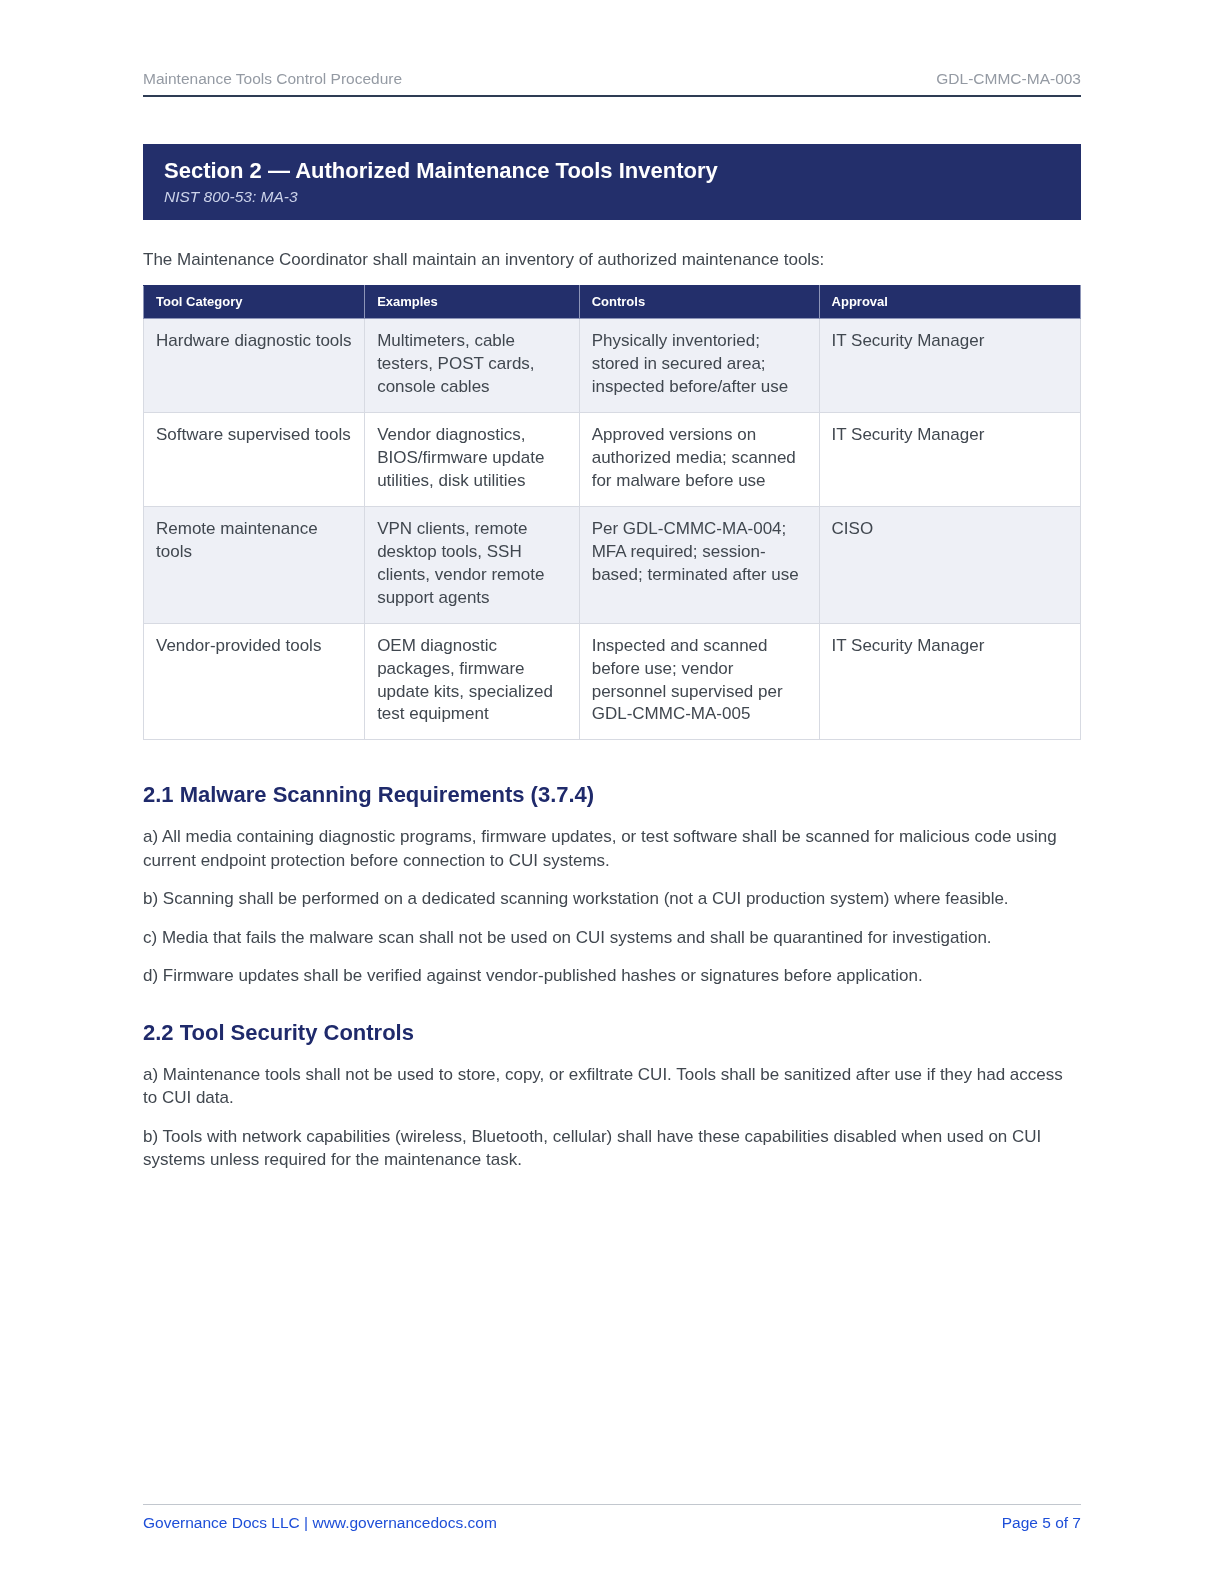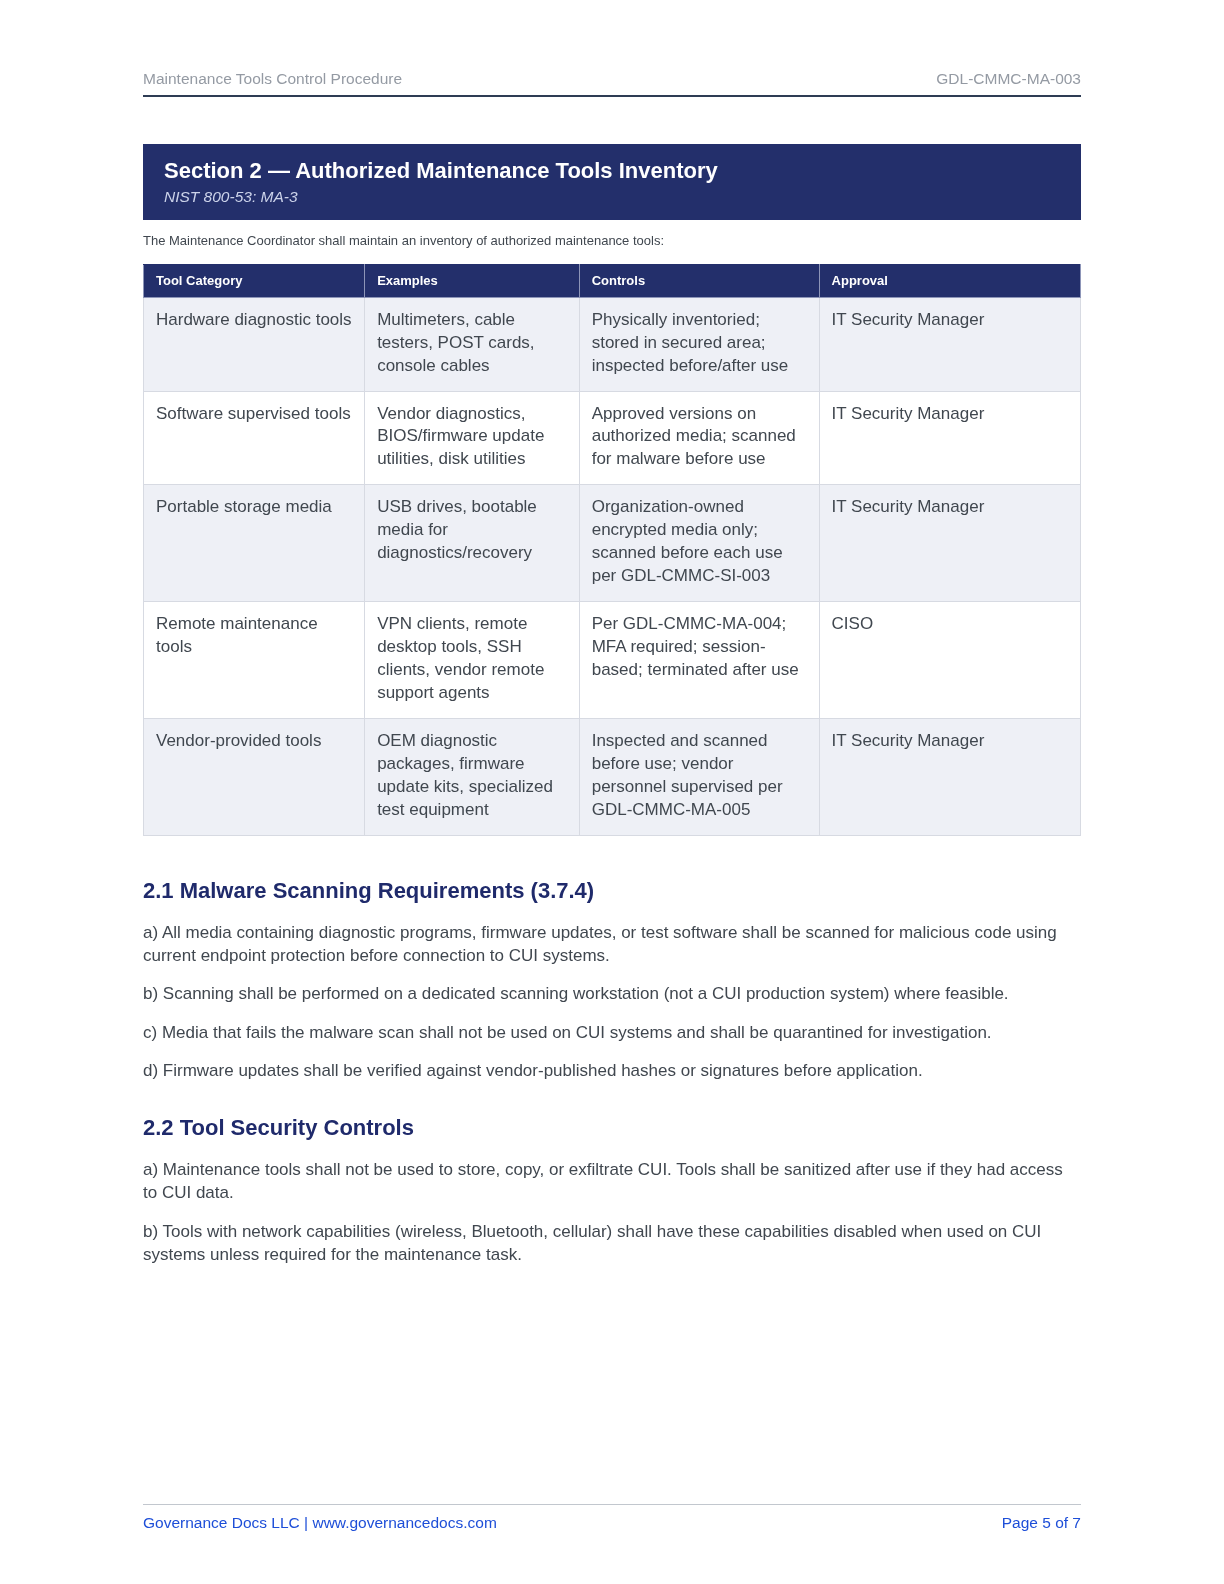--- a/index.html
+++ b/index.html
@@ -45,22 +45,22 @@
     line-height: 1.25;
   }
   .banner-subtitle {
     font-size: 15.5px;
     font-style: italic;
     color: #ccd3ea;
     margin-top: 3px;
   }
   
   .intro {
-    margin-top: 12px;
-    font-size: 13px;
+    margin-top: 28px;
+    font-size: 17px;
     line-height: 1.4;
   }
   
   table.tools {
     margin-top: 14px;
     width: 100%;
     border-collapse: collapse;
     border: 1px solid #d7dae2;
   }
   table.tools th {
@@ -148,26 +148,20 @@
         <td>Physically inventoried; stored in secured area; inspected before/after use</td>
         <td>IT Security Manager</td>
       </tr>
       <tr>
         <td>Software supervised tools</td>
         <td>Vendor diagnostics, BIOS/firmware update utilities, disk utilities</td>
         <td>Approved versions on authorized media; scanned for malware before use</td>
         <td>IT Security Manager</td>
       </tr>
       <tr>
-        <td>Portable storage media</td>
-        <td>USB drives, bootable media for diagnostics/recovery</td>
-        <td>Organization-owned encrypted media only; scanned before each use per GDL-CMMC-SI-003</td>
-        <td>IT Security Manager</td>
-      </tr>
-      <tr>
         <td>Remote maintenance tools</td>
         <td>VPN clients, remote desktop tools, SSH clients, vendor remote support agents</td>
         <td>Per GDL-CMMC-MA-004; MFA required; session-based; terminated after use</td>
         <td>CISO</td>
       </tr>
       <tr>
         <td>Vendor-provided tools</td>
         <td>OEM diagnostic packages, firmware update kits, specialized test equipment</td>
         <td>Inspected and scanned before use; vendor personnel supervised per GDL-CMMC-MA-005</td>
         <td>IT Security Manager</td>

